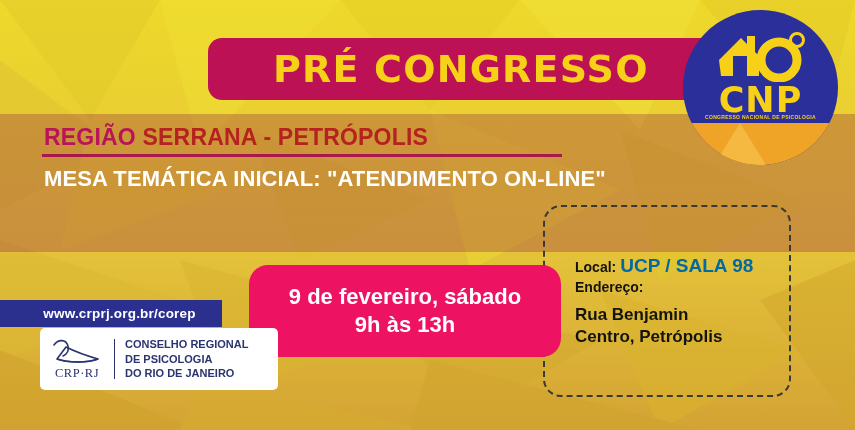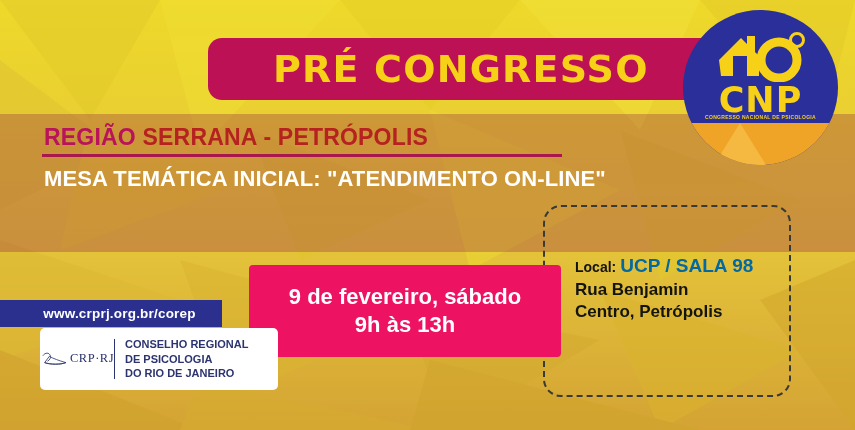--- a/index.html
+++ b/index.html
@@ -114,21 +114,21 @@
     margin-bottom:9px;
   }
   .addr-line {
     display:block; color:#14140f; font-size:17px; font-weight:bold;
     line-height:1.32;
   }
 
   
   .date-box {
     position:absolute; left:249px; top:265px; width:312px; height:92px;
-    background:#ee1263; border-radius:4px;
+    background:#ee1263; border-radius:19px;
     display:flex; flex-direction:column;
     align-items:center; justify-content:center;
   }
   .date-box .d-line {
     color:#ffffff; font-size:22px; font-weight:bold; line-height:1.28;
     white-space:nowrap;
   }
 
   
   .url-bar {
@@ -142,21 +142,21 @@
   }
 
   
   .crp-card {
     position:absolute; left:40px; top:328px; width:238px; height:62px;
     background:#ffffff; border-radius:5px;
     display:flex; align-items:center;
   }
   .crp-mark {
     width:74px; height:100%;
-    display:flex; flex-direction:row;
+    display:flex; flex-direction:column;
     align-items:center; justify-content:center;
     flex:0 0 auto;
   }
   .crp-mark .crp-word {
     color:#2b3470; font-size:12.5px; letter-spacing:0.5px;
     font-family:"Liberation Serif", serif;
     margin-top:-1px;
   }
   .crp-divider {
     width:1px; height:40px; background:#2b3470; flex:0 0 auto;
@@ -230,20 +230,21 @@
   </div>
   <div class="rule"></div>
 
   <div class="mesa-line">MESA TEMÁTICA INICIAL: "ATENDIMENTO ON-LINE"</div>
 
   <div class="info-box">
     <div class="info-inner">
       <div class="info-local-row">
         <span class="lbl-local">Local:</span><span class="val-local">UCP / SALA 98</span>
       </div>
+      <span class="lbl-endereco">Endereço:</span>
       <span class="addr-line">Rua Benjamin</span>
       <span class="addr-line">Centro, Petrópolis</span>
     </div>
   </div>
 
   <div class="date-box">
     <span class="d-line">9 de fevereiro, sábado</span>
     <span class="d-line">9h às 13h</span>
   </div>
 

